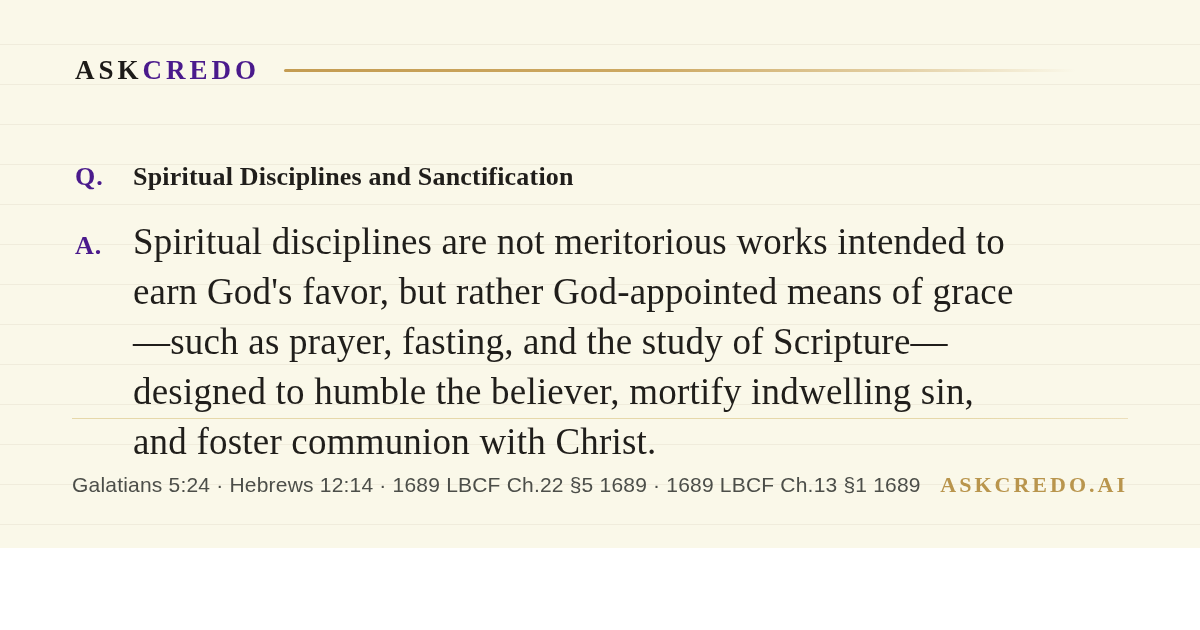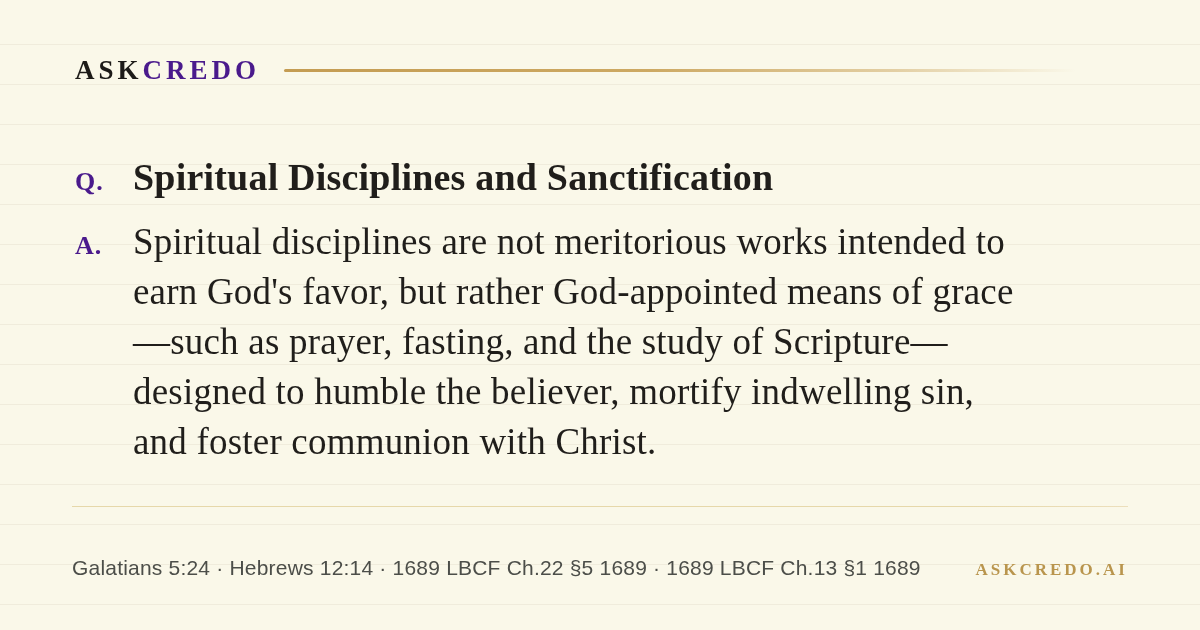--- a/index.html
+++ b/index.html
@@ -2,21 +2,21 @@
 <html><head>
 <meta charset="utf-8">
 <style>
   * { margin: 0; padding: 0; box-sizing: border-box; }
 
   html, body { width: 1200px; height: 630px; }
 
   .card {
     position: relative;
     width: 1200px;
-    height: 630px;
+    height: 548px;
     overflow: hidden;
     background-color: #faf8e9;
     
     background-image: repeating-linear-gradient(
       to bottom,
       transparent 0px,
       transparent 39px,
       #f0ecdc 39px,
       #f0ecdc 40px
     );
@@ -68,21 +68,21 @@
     align-items: baseline;
   }
   .qa-label {
     flex: 0 0 58px;
     font-size: 26px;
     font-weight: 600;
     color: #4a1a8c;
     letter-spacing: 1px;
   }
   .question-title {
-    font-size: 38px;
+    font-size: 26px;
     font-weight: 700;
     line-height: 50px;
     letter-spacing: 0.2px;
   }
   .answer-row { margin-top: 15px; }
   .answer-text {
     font-size: 37px;
     font-weight: 400;
     line-height: 50px;
     letter-spacing: 0.2px;
@@ -108,21 +108,21 @@
     align-items: baseline;
   }
   .refs {
     font-family: "Liberation Sans", sans-serif;
     font-size: 21px;
     color: #4c4e49;
     letter-spacing: 0.2px;
   }
   .footer-brand {
     font-family: "Liberation Serif", serif;
-    font-size: 17px;
+    font-size: 22px;
     font-weight: 700;
     letter-spacing: 3px;
     color: #b9954d;
     white-space: nowrap;
     margin-top: 36px;
   }
 </style>
 </head>
 <body>
 

